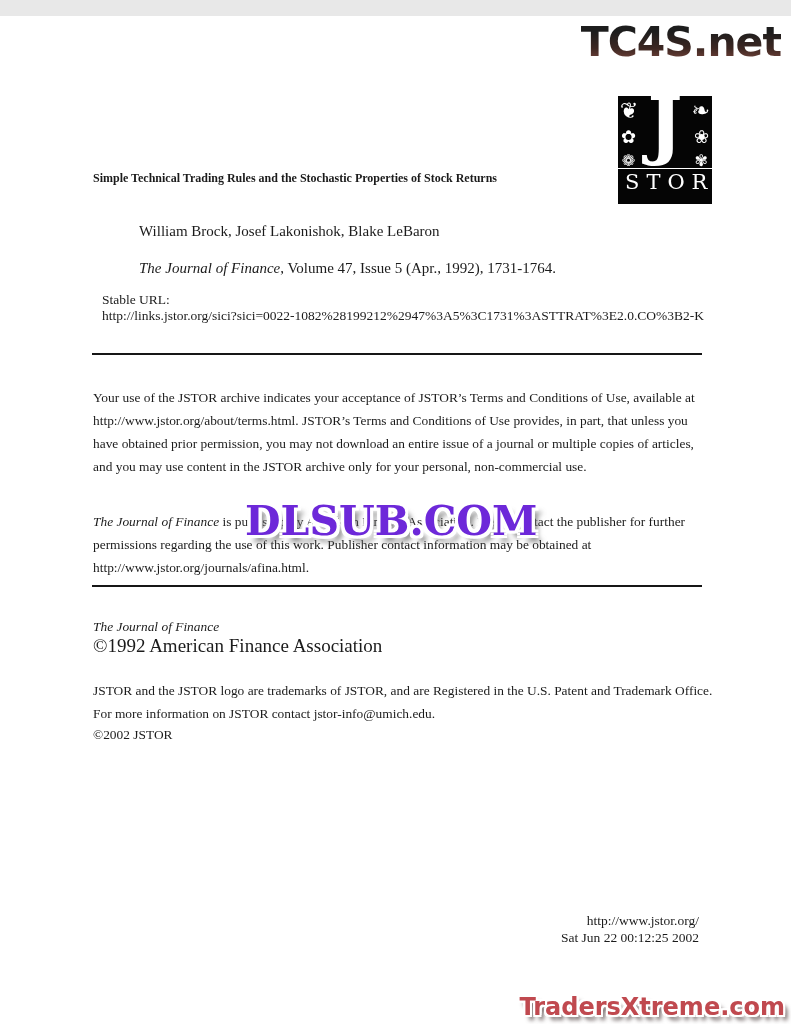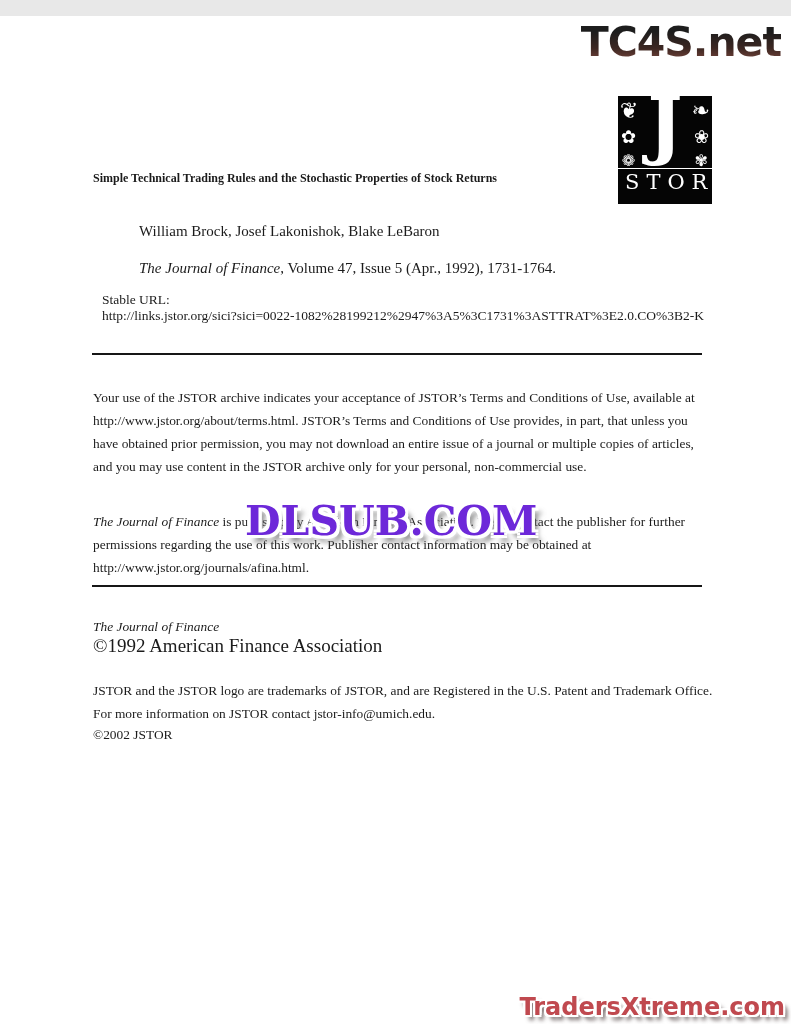--- a/index.html
+++ b/index.html
@@ -131,16 +131,20 @@
 
   <div class="dlsub">DLSUB.COM</div>
 
   <div class="rule rule-2"></div>
 
   <div class="imp-journal">The Journal of Finance</div>
   <div class="imp-1992">©1992 American Finance Association</div>
   <div class="para para-tm">JSTOR and the JSTOR logo are trademarks of JSTOR, and are Registered in the U.S. Patent and Trademark Office. For more information on JSTOR contact jstor-info@umich.edu.</div>
   <div class="imp-2002">©2002 JSTOR</div>
 
+  <div class="footer">
+    <div>http://www.jstor.org/</div>
+    <div>Sat Jun 22 00:12:25 2002</div>
+  </div>
 
   <div class="traders">TradersXtreme.com</div>
 
 </div>
 
 </body></html>

